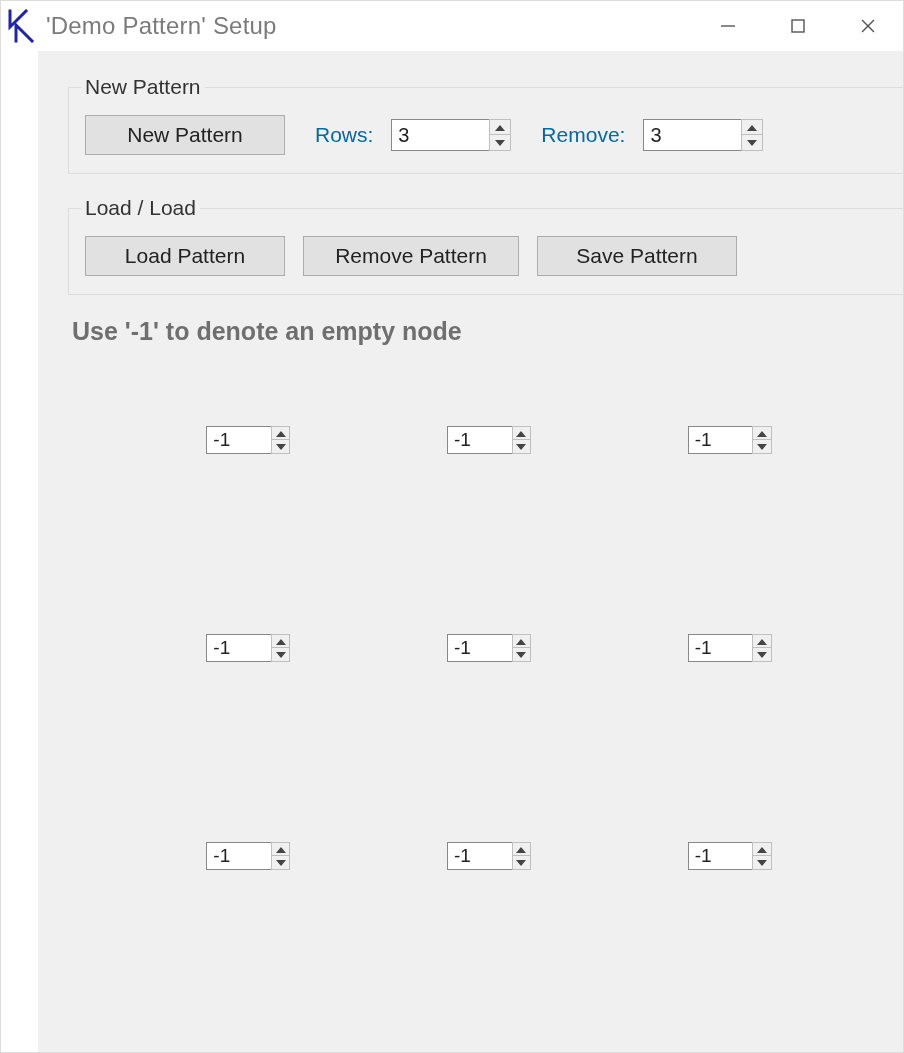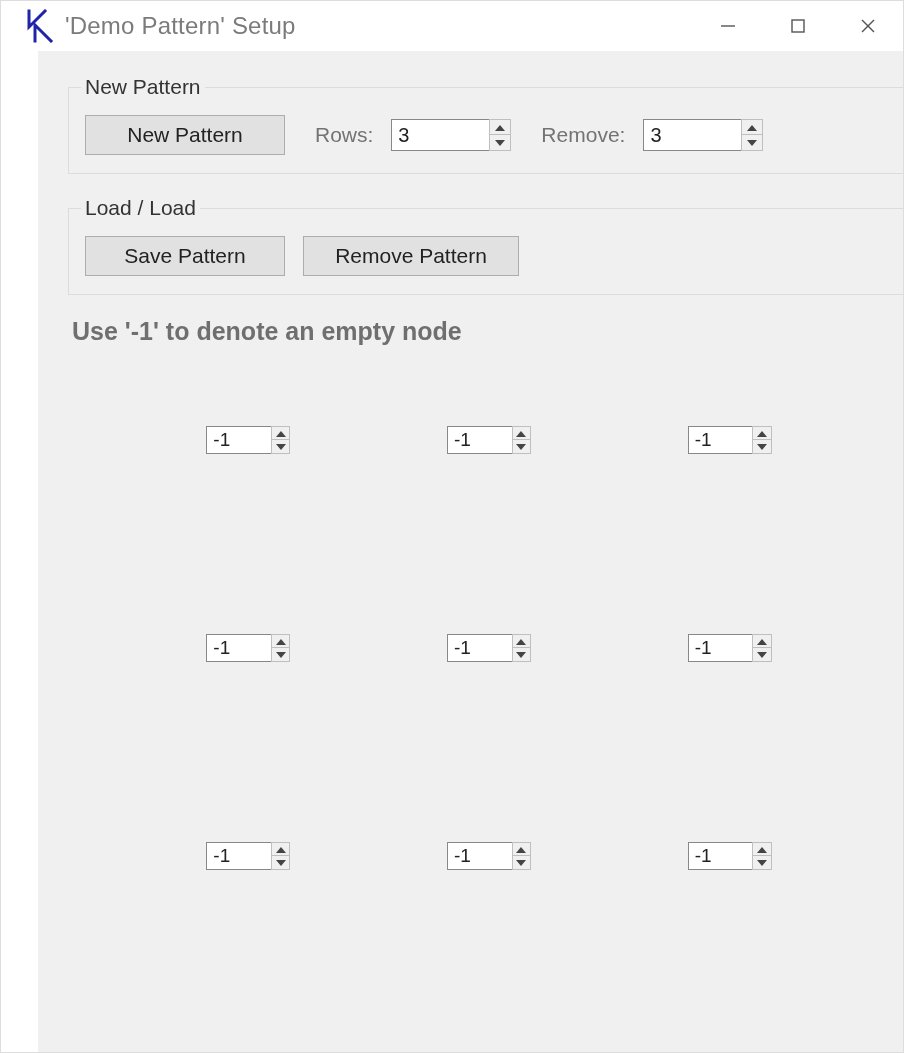--- a/index.html
+++ b/index.html
@@ -13,21 +13,21 @@
     color: #333;
     border: 1px solid #ddd;
   }
 
   
   .titlebar {
     height: 50px;
     display: flex;
     align-items: center;
     background: #fff;
-    padding-left: 22px;
+    padding-left: 3px;
   }
   .titlebar .app-icon {
     width: 34px; height: 34px;
     margin-right: 8px;
   }
   .titlebar .title {
     flex: 0 0 auto;
     color: #7b7b7b;
     font-size: 24px;
     font-weight: 400;
@@ -81,21 +81,21 @@
     align-items: center;
     justify-content: center;
     cursor: default;
   }
   .btn.wide { width: 200px; }
   .btn.wider { width: 216px; }
 
   
   .lbl {
     font-size: 21px;
-    color: #737373;
+    color: #0369a1;
     margin-left: 12px;
   }
 
   
   .spinner {
     display: inline-flex;
     border: 1px solid #888;
     background: #fff;
     height: 32px;
     width: 120px;
@@ -225,22 +225,23 @@
               </svg>
           </span>
         </span>
       </span>
     </div>
   </fieldset>
 
   <fieldset class="group">
     <legend>Load / Load</legend>
     <div class="row">
+      <span class="btn wide">Load Pattern</span>
+      <span class="btn wider">Remove Pattern</span>
       <span class="btn wide">Save Pattern</span>
-      <span class="btn wider">Remove Pattern</span>
     </div>
   </fieldset>
 
   <div class="hint">Use '-1' to denote an empty node</div>
 
   <div class="cells">
 
     <span class="spinner small">
       <input type="text" value="-1" style="">
       <span class="spin-btns">

